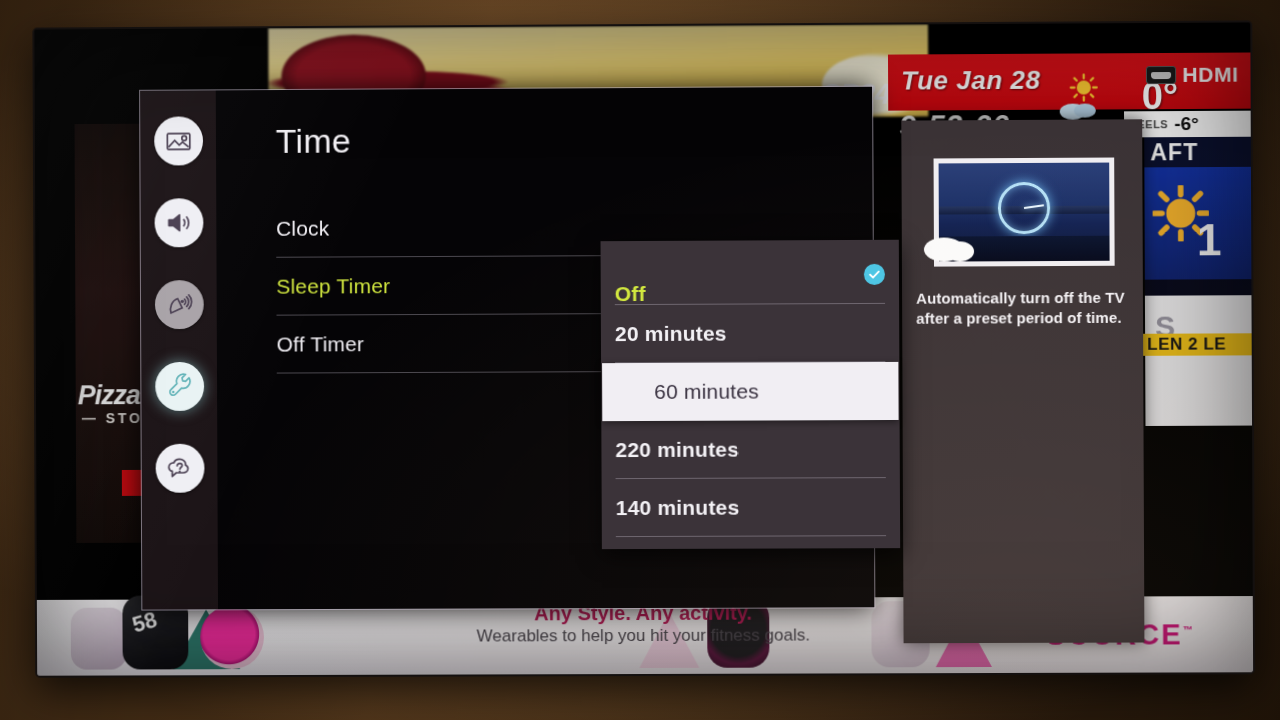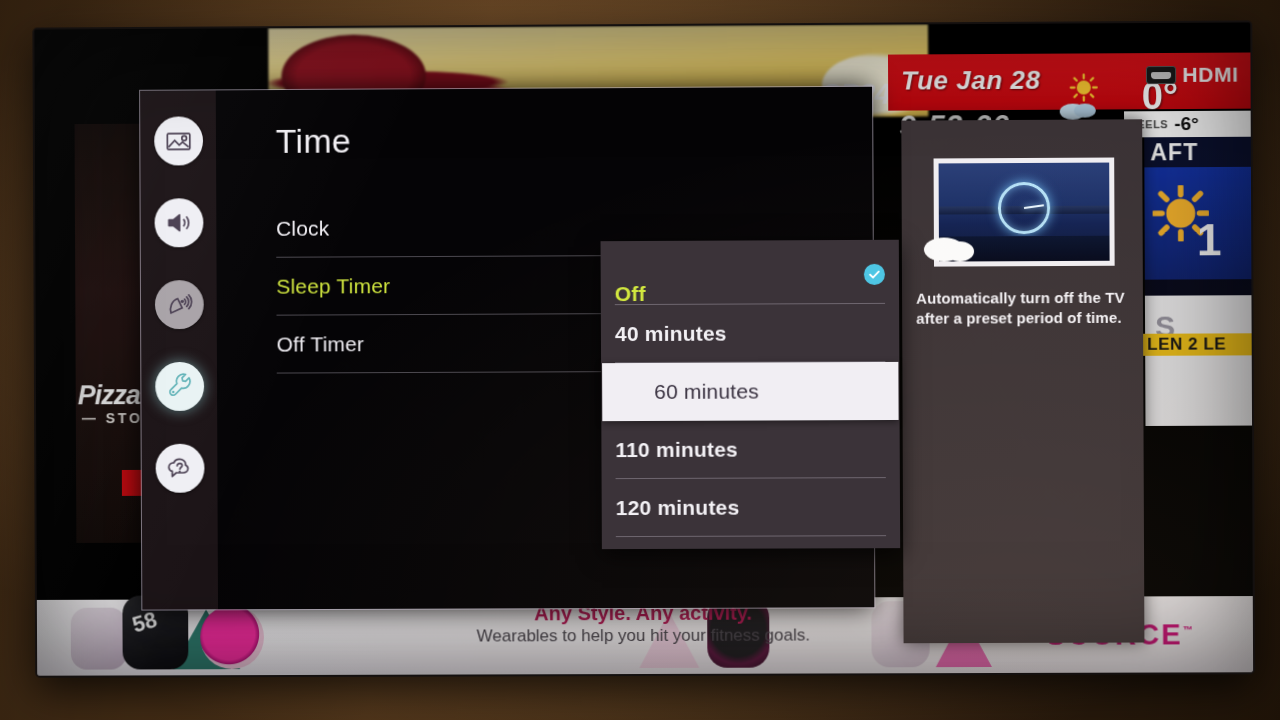--- a/index.html
+++ b/index.html
@@ -499,33 +499,33 @@
         <div class="dd-item current">
           <span class="dd-text">Off</span>
           <span class="check-badge">
             <svg viewBox="0 0 24 24" fill="none" stroke="#ffffff" stroke-width="3.4" stroke-linecap="round" stroke-linejoin="round">
               <path d="M4 12.5l5.4 5.4L20 6.8"></path>
             </svg>
           </span>
         </div>
 
         <div class="dd-item">
-          <span class="dd-text">40 minutes</span>
+          <span class="dd-text">20 minutes</span>
         </div>
 
         <div class="dd-item highlight">
           <span class="dd-text">60 minutes</span>
         </div>
 
         <div class="dd-item">
-          <span class="dd-text">110 minutes</span>
+          <span class="dd-text">220 minutes</span>
         </div>
 
         <div class="dd-item">
-          <span class="dd-text">120 minutes</span>
+          <span class="dd-text">140 minutes</span>
         </div>
       </div>
     </div>
 
     <div id="glare"></div>
     <div id="vignette"></div>
   </div>
 </div>
 
 </body></html>

